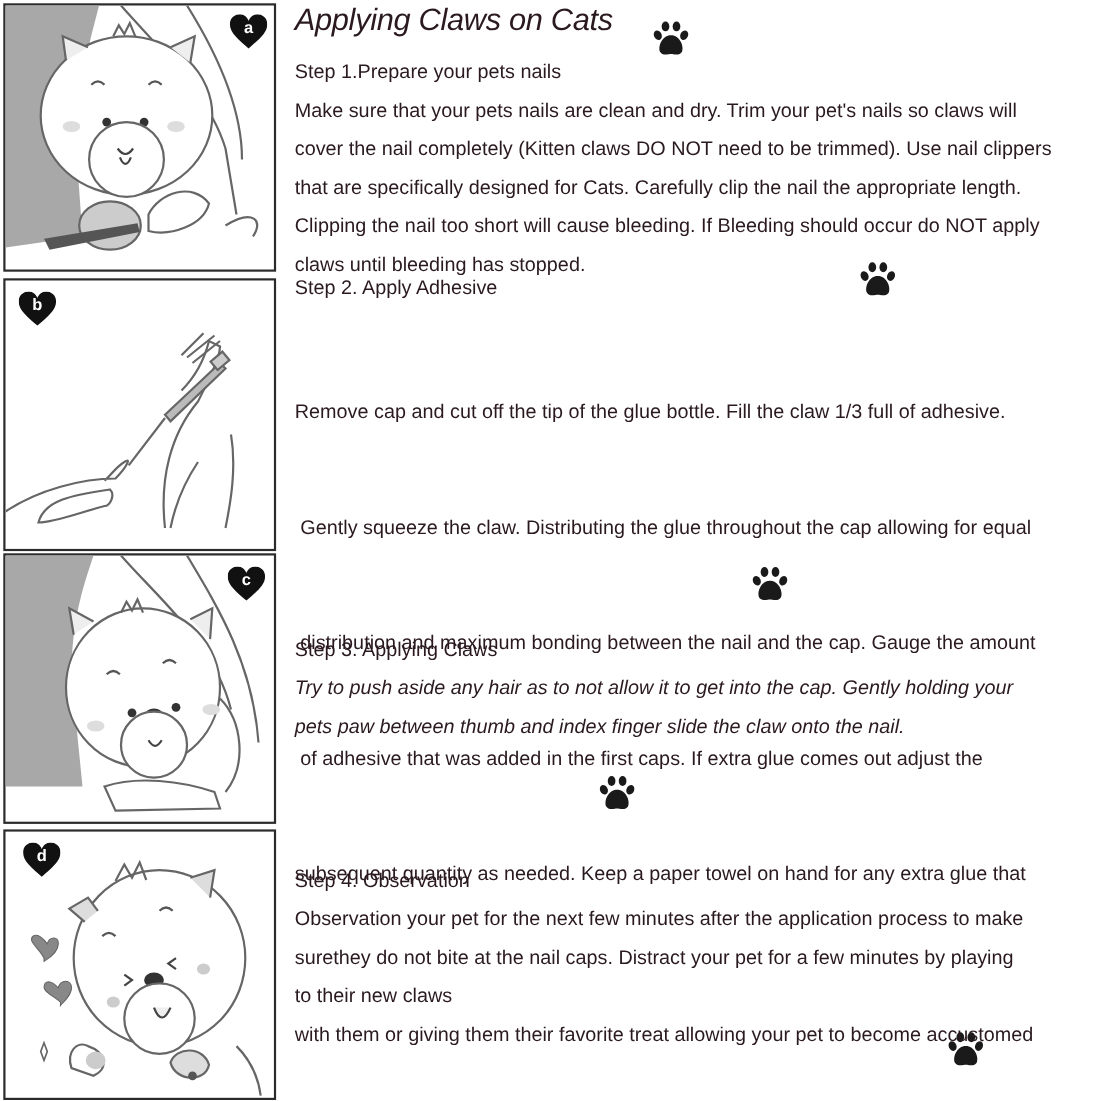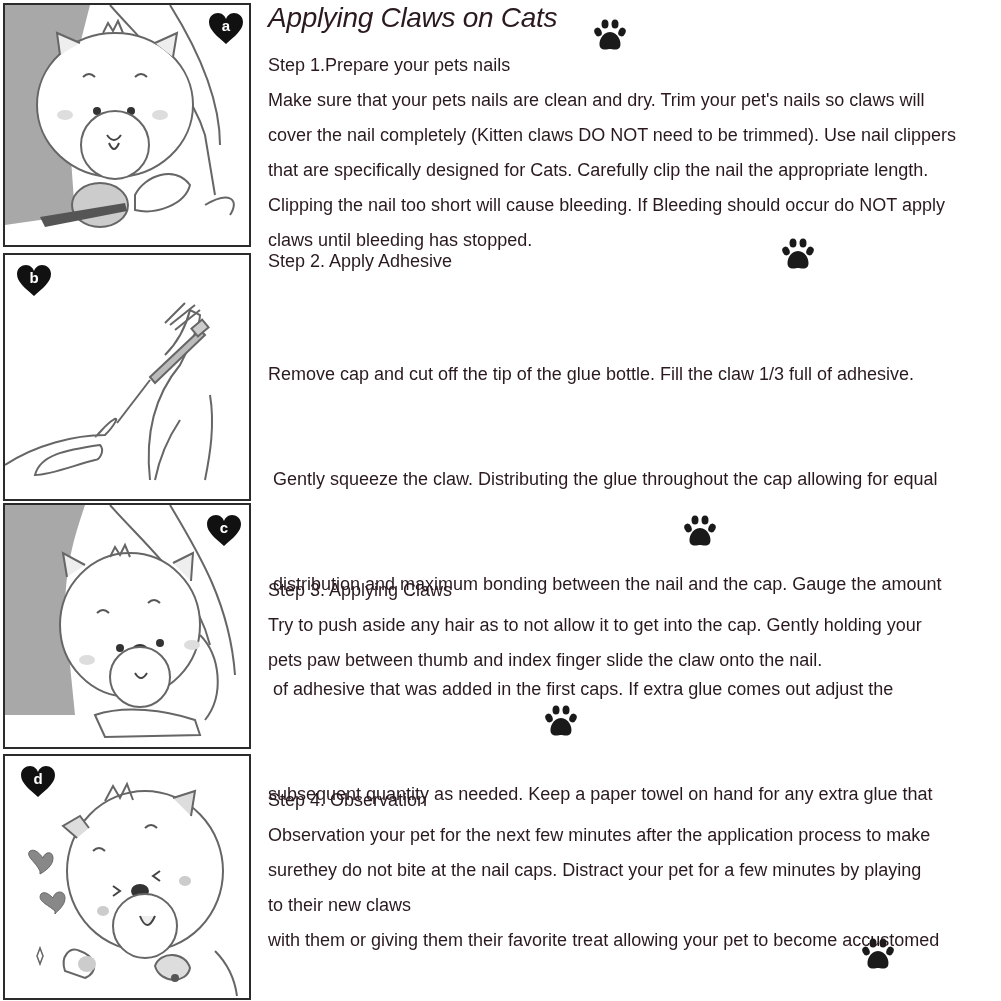--- a/index.html
+++ b/index.html
@@ -179,21 +179,21 @@
 <div class="step-heading" style="top:251px;">Step 2. Apply Adhesive</div>
 <div class="step-body" style="top:287px;white-space:pre;">
   <span class="ln" style="white-space:pre;">Remove cap and cut off the tip of the glue bottle. Fill the claw 1/3 full of adhesive.</span>
   <span class="ln" style="white-space:pre;"> Gently squeeze the claw. Distributing the glue throughout the cap allowing for equal</span>
   <span class="ln" style="white-space:pre;"> distribution and maximum bonding between the nail and the cap. Gauge the amount</span>
   <span class="ln" style="white-space:pre;"> of adhesive that was added in the first caps. If extra glue comes out adjust the</span>
   <span class="ln" style="white-space:pre;">subsequent quantity as needed. Keep a paper towel on hand for any extra glue that</span>
 </div>
 
 <div class="step-heading" style="top:580px;">Step 3. Applying Claws</div>
-<div class="step-body" style="top:608px;">
+<div class="step-body" style="top:608px;font-style:italic;">
   <span class="ln">Try to push aside any hair as to not allow it to get into the cap. Gently holding your</span>
   <span class="ln">pets paw between thumb and index finger slide the claw onto the nail.</span>
 </div>
 
 <div class="step-heading" style="top:790px;">Step 4. Observation</div>
 <div class="step-body" style="top:818px;">
   <span class="ln">Observation your pet for the next few minutes after the application process to make</span>
   <span class="ln">surethey do not bite at the nail caps. Distract your pet for a few minutes by playing</span>
   <span class="ln">to their new claws</span>
   <span class="ln">with them or giving them their favorite treat allowing your pet to become accustomed</span>

